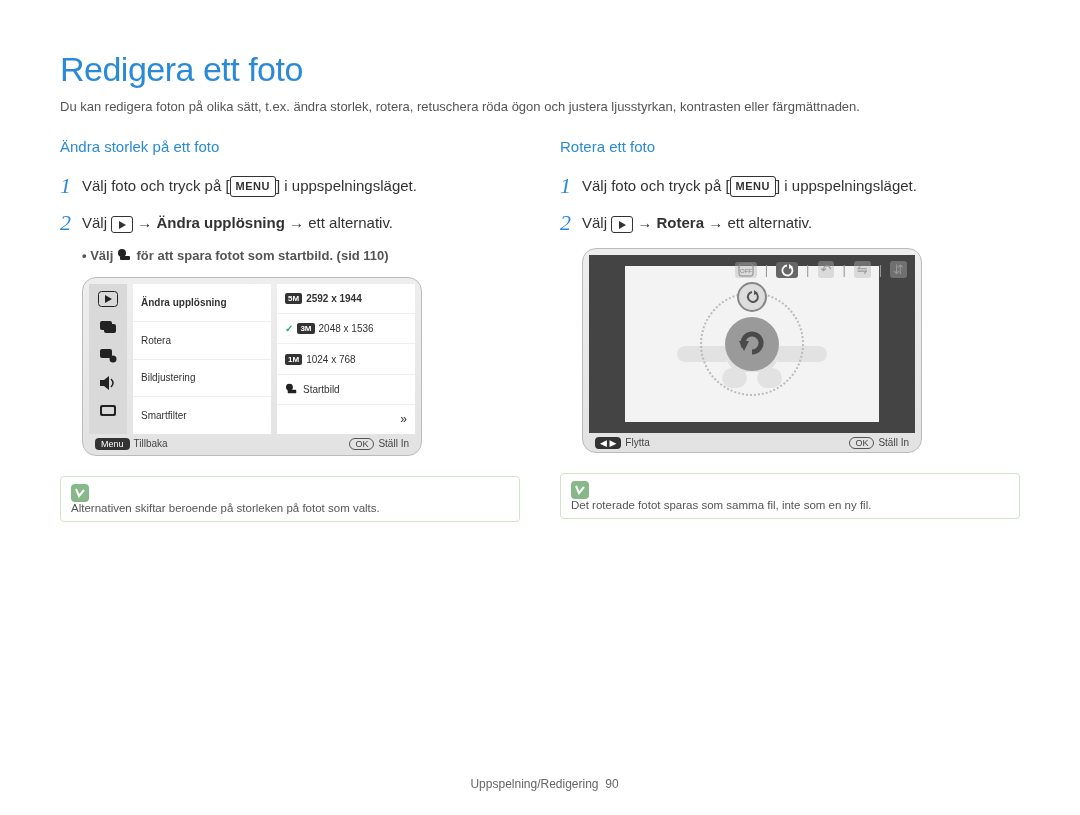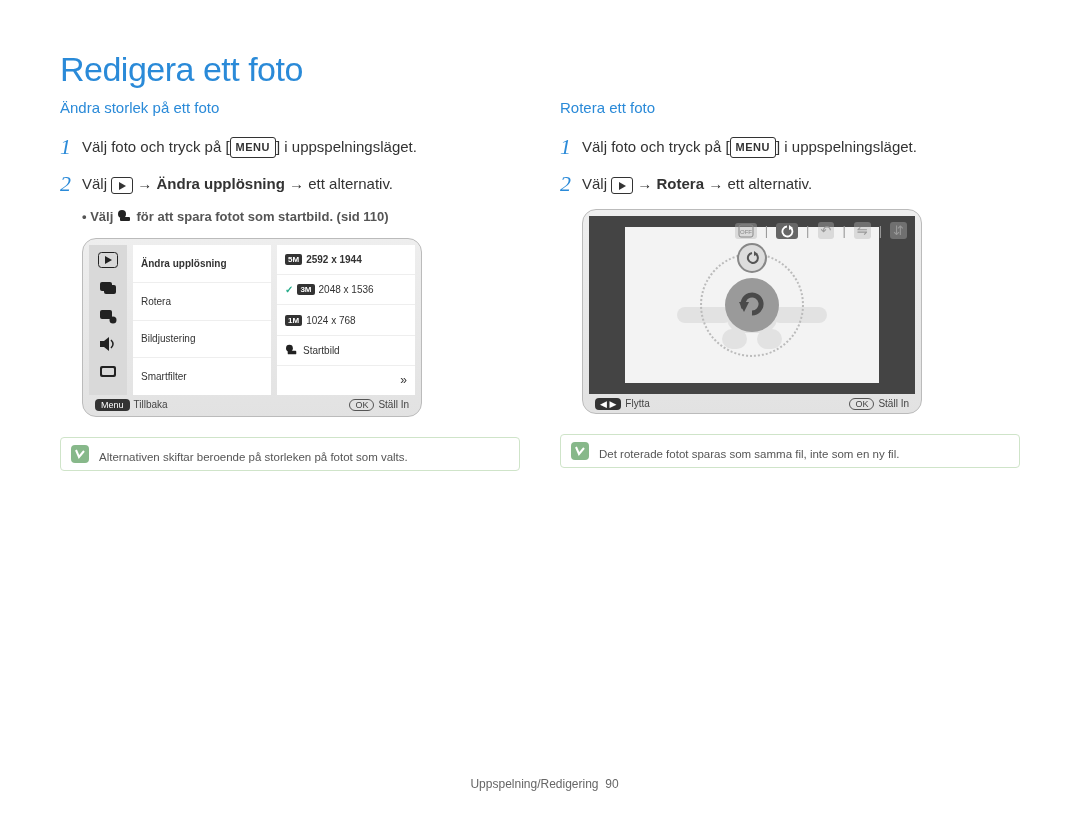--- a/index.html
+++ b/index.html
@@ -258,29 +258,30 @@
     background: #333;
     color: #fff;
     border-radius: 4px;
     padding: 1px 5px;
     font-size: 9px;
     margin-right: 4px;
   }
   
   .note {
     display: flex;
-    align-items: flex-end;
-    gap: 10px;
+    align-items: flex-start;
+    gap: 0;
     border: 1px solid #cfe4c9;
     background: #fff;
     border-radius: 4px;
     padding: 7px 10px;
     font-size: 11.5px;
     color: #555;
     margin-top: 20px;
+    flex-direction: column;
   }
   .note-icon {
     width: 18px;
     height: 18px;
     border-radius: 4px;
     background: #87b88a;
     color: #fff;
     display: flex;
     align-items: center;
     justify-content: center;
@@ -301,20 +302,21 @@
     font-weight: bold;
     padding: 1px 3px;
     border-radius: 2px;
   }
 </style>
 </head>
 <body>
 
 <div class="page">
   <h1>Redigera ett foto</h1>
+  <div class="intro">Du kan redigera foton på olika sätt, t.ex. ändra storlek, rotera, retuschera röda ögon och justera ljusstyrkan, kontrasten eller färgmättnaden.</div>
 
   <div class="columns">
 
     <div class="col">
       <h2>Ändra storlek på ett foto</h2>
 
       <div class="step">
         <div class="step-num">1</div>
         <div class="step-body">
           <span>Välj foto och tryck på [</span><span class="menu-badge">MENU</span><span>] i uppspelningsläget.</span>

